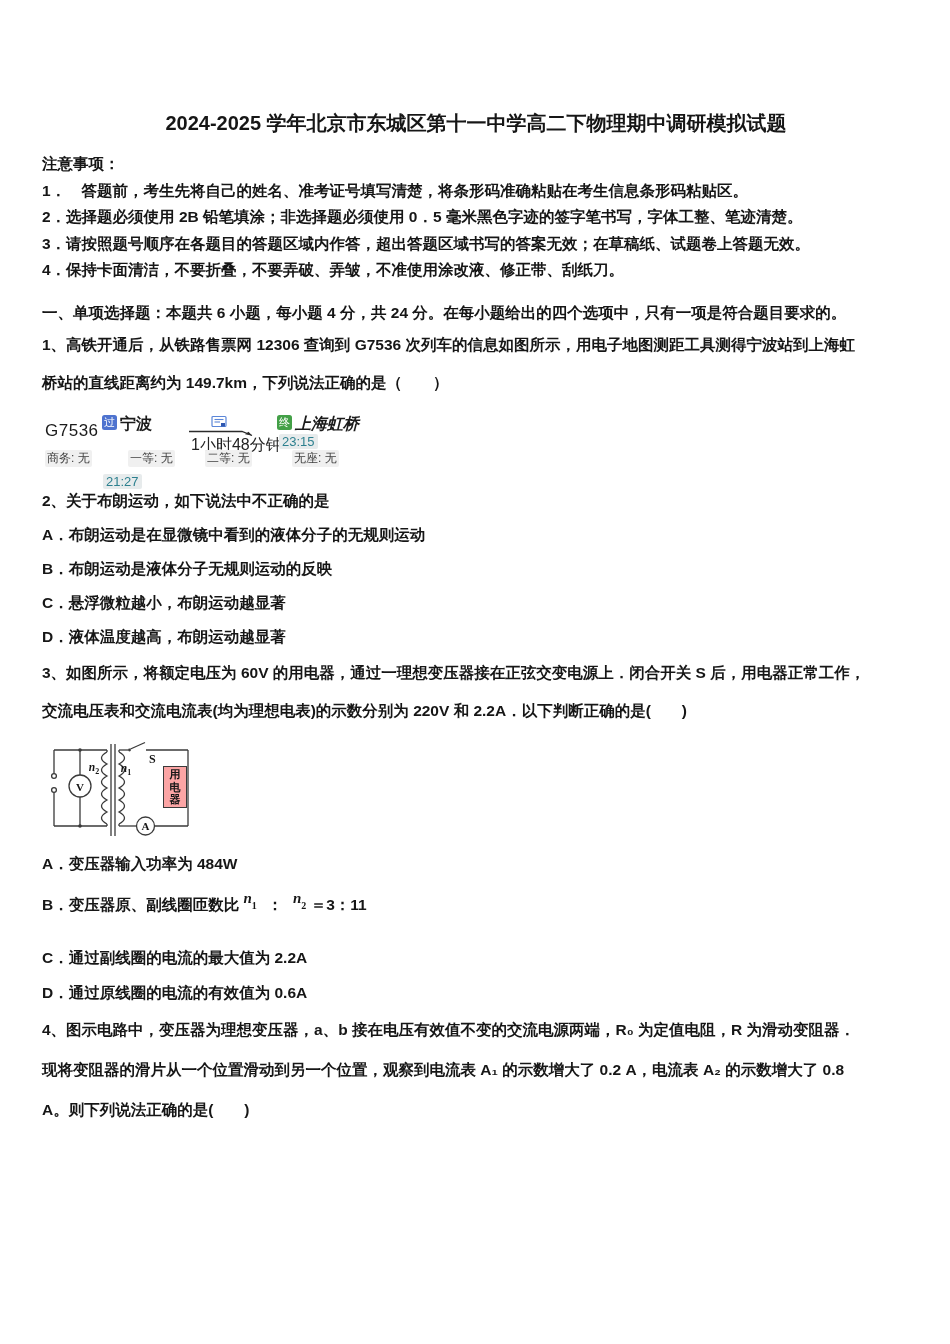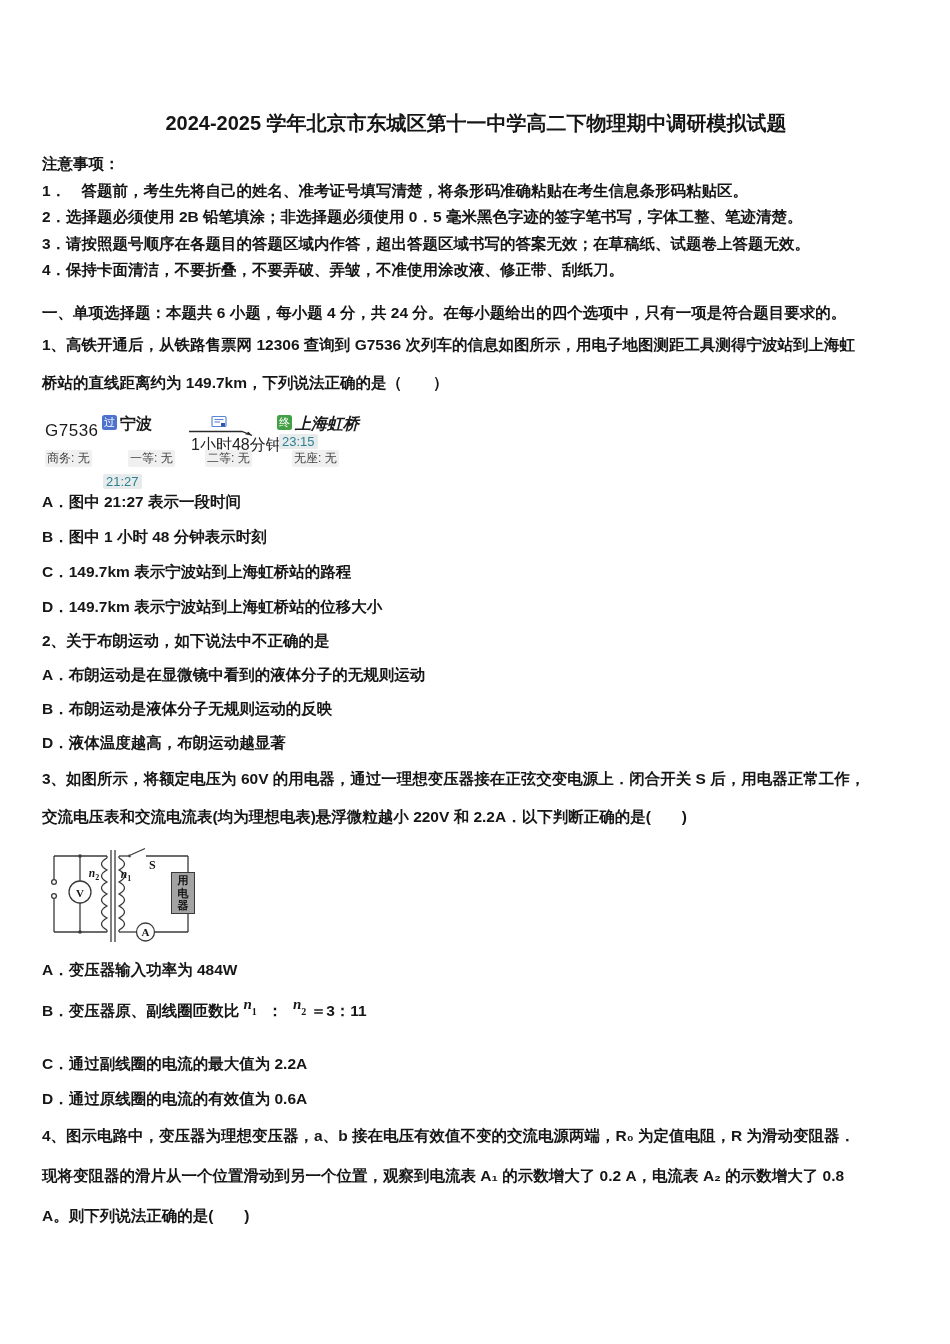--- a/index.html
+++ b/index.html
@@ -32,21 +32,21 @@
   .tw-seat{top:42px;font-size:12px;font-weight:400;color:#3e3e3e;background:#f0f0f0;padding:0 2px;border-radius:2px;}
   .tw-s0{left:0;} .tw-s1{left:83px;} .tw-s2{left:160px;} .tw-s3{left:247px;}
   
   .circuit-wrap{position:relative;width:170px;height:100px;margin:10px 0 6px 3px;}
   .circuit-wrap svg{position:absolute;left:0;top:0;}
   .cw{stroke:#3a3a3a;stroke-width:1.3;fill:none;}
   .dot{fill:#3a3a3a;stroke:none;}
   .mlabel{font:700 11px "Liberation Serif","DejaVu Serif",serif;fill:#161616;text-anchor:middle;}
   .slabel{font:700 12px "Liberation Serif","DejaVu Serif",serif;fill:#161616;}
   .nlabel{font:italic 700 11.5px "Liberation Serif","DejaVu Serif",serif;fill:#161616;text-anchor:middle;}
-  .load-box{position:absolute;left:126px;top:26px;width:24px;height:42px;border:1.3px solid #3a3a3a;background:#a3a3a3;box-sizing:border-box;display:flex;align-items:center;justify-content:center;}
+  .load-box{position:absolute;left:118px;top:26px;width:24px;height:42px;border:1.3px solid #3a3a3a;background:#fca5a5;box-sizing:border-box;display:flex;align-items:center;justify-content:center;}
   .load-box span{display:block;width:13px;font-size:11px;line-height:12.5px;font-weight:700;word-break:break-all;text-align:center;}
   
   .mvar{position:relative;top:-7px;font-family:"Liberation Serif","DejaVu Serif",serif;font-style:italic;font-size:15px;font-weight:700;}
   .mvar sub{font-size:10px;font-style:normal;position:relative;top:2px;}
   .mcolon{padding:0 6px;}
 </style>
 </head>
 <body>
 
 <div class="page">
@@ -86,37 +86,32 @@
     <span class="tw-duration">1小时48分钟</span>
     <span class="tw-badge tw-badge-term">终</span>
     <span class="tw-station tw-arr">上海虹桥</span>
     <span class="tw-time tw-arr-time">23:15</span>
     <span class="tw-seat tw-s0">商务: 无</span>
     <span class="tw-seat tw-s1">一等: 无</span>
     <span class="tw-seat tw-s2">二等: 无</span>
     <span class="tw-seat tw-s3">无座: 无</span>
   </div>
 
-  <div>
-    <div class="option">A．图中 21:27 表示一段时间</div>
-    <div class="option">B．图中 1 小时 48 分钟表示时刻</div>
-    <div class="option">C．149.7km 表示宁波站到上海虹桥站的路程</div>
-    <div class="option">D．149.7km 表示宁波站到上海虹桥站的位移大小</div>
-  </div>
 
   <div class="stem-single">2、关于布朗运动，如下说法中不正确的是</div>
   <div>
     <div class="option tight">A．布朗运动是在显微镜中看到的液体分子的无规则运动</div>
     <div class="option tight">B．布朗运动是液体分子无规则运动的反映</div>
+    <div class="option tight">C．悬浮微粒越小，布朗运动越显著</div>
     <div class="option tight">D．液体温度越高，布朗运动越显著</div>
   </div>
 
   <div>
     <div class="stem-line">3、如图所示，将额定电压为 60V 的用电器，通过一理想变压器接在正弦交变电源上．闭合开关 S 后，用电器正常工作，</div>
-    <div class="stem-line">交流电压表和交流电流表(均为理想电表)悬浮微粒越小 220V 和 2.2A．以下判断正确的是(　　)</div>
+    <div class="stem-line">交流电压表和交流电流表(均为理想电表)的示数分别为 220V 和 2.2A．以下判断正确的是(　　)</div>
   </div>
 
   <div class="circuit-wrap">
     <svg width="170" height="100" viewBox="0 0 170 100">
 
       <line class="cw" x1="9" y1="10" x2="9" y2="33.5"></line>
       <circle class="cw" cx="9" cy="36" r="2.4"></circle>
       <circle class="cw" cx="9" cy="50" r="2.4"></circle>
       <line class="cw" x1="9" y1="52.4" x2="9" y2="86"></line>
       <line class="cw" x1="9" y1="10" x2="62" y2="10"></line>

